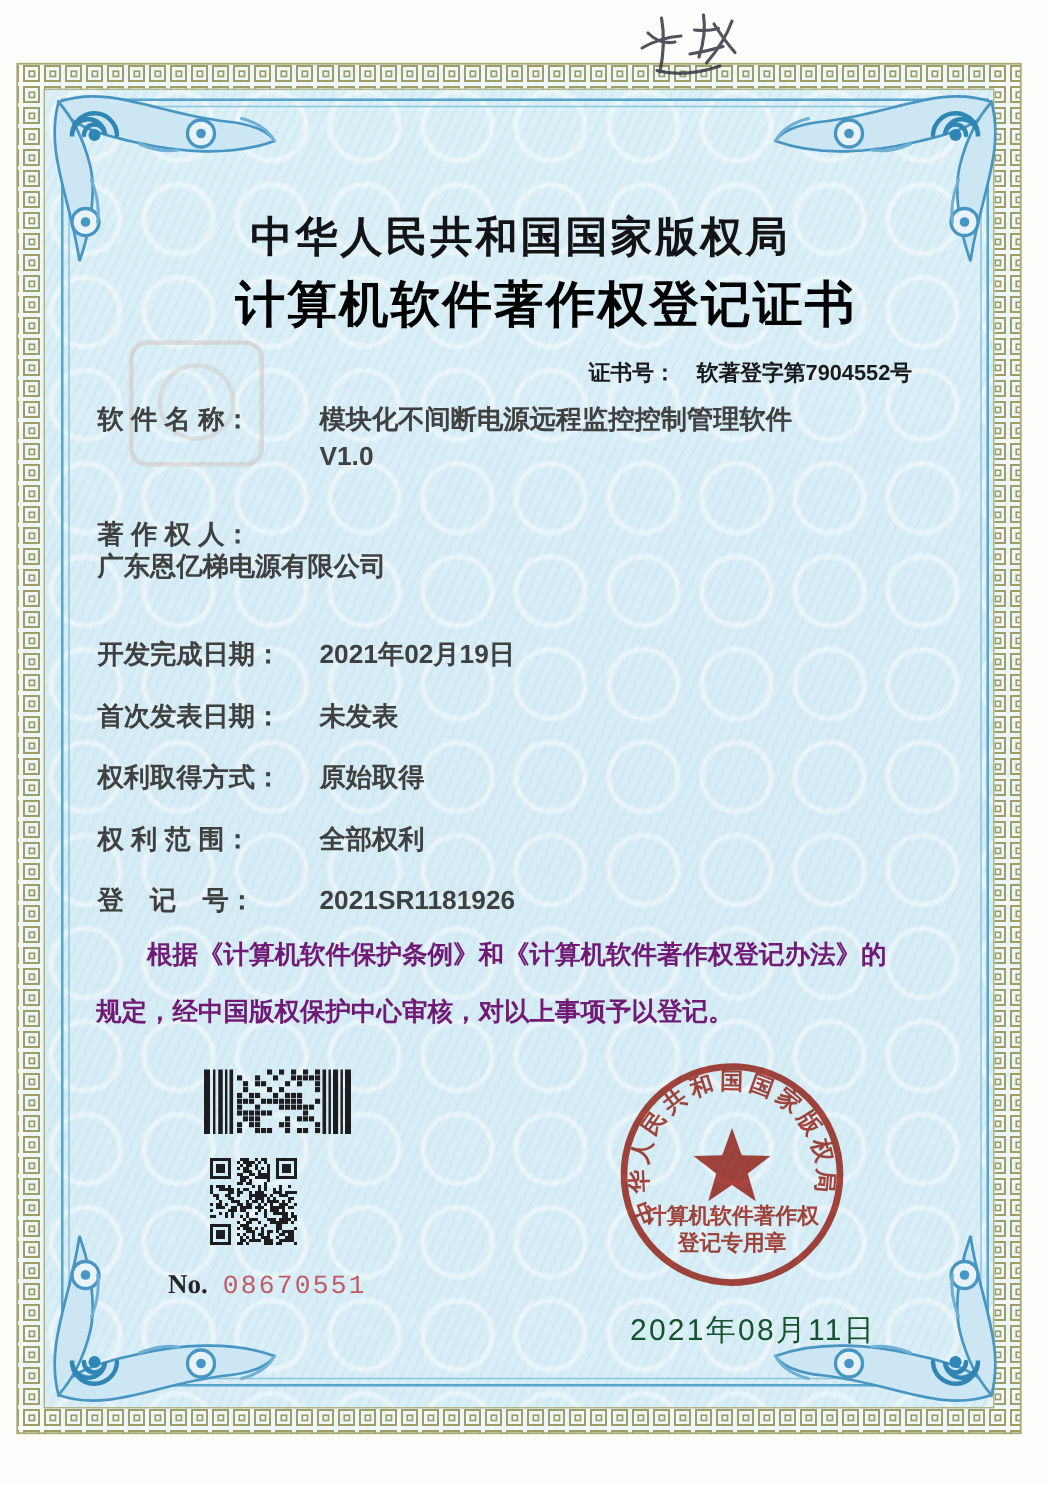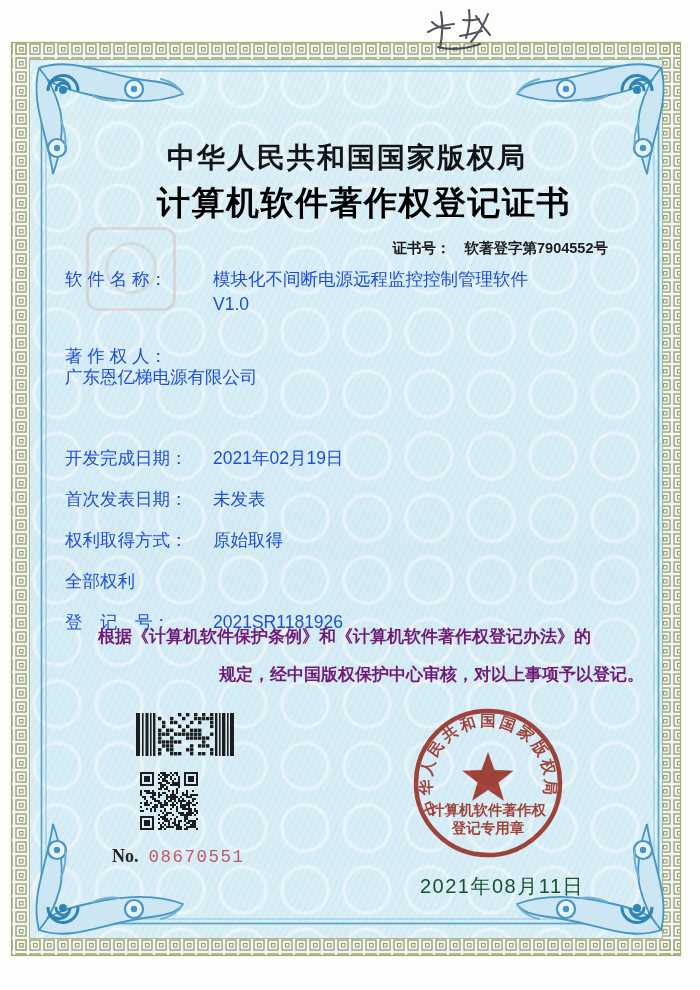--- a/index.html
+++ b/index.html
@@ -25,30 +25,30 @@
   }
   .ghost-stamp::after{
     content:"";position:absolute;left:16px;top:12px;width:46px;height:46px;border-radius:50%;
     border:3px solid rgba(210,185,178,.35);
   }
   .authority{left:0;top:139px;width:694px;text-align:center;font-size:28px;font-weight:bold;
     letter-spacing:2px;color:#141416;}
   .cert-title{left:17px;top:181px;width:694px;text-align:center;font-size:33px;font-weight:bold;
     letter-spacing:1.5px;color:#000000;}
   .certno{top:239px;right:92px;font-size:14.5px;font-weight:bold;color:#1a1a1c;display:flex;gap:14px;}
-  .field-row{display:flex;align-items:flex-start;font-size:17.5px;font-weight:normal;color:#1d4ed8;line-height:21px;}
+  .field-row{display:flex;align-items:flex-start;font-size:17.5px;font-weight:bold;color:#404040;line-height:21px;}
   .field-label{width:148px;flex-shrink:0;white-space:pre;}
   .row-name{left:65px;top:269px;width:580px;}
   .row-name .vwrap{width:420px;}
   .row-name .version{margin-top:4px;}
   .row-owner{left:65px;top:346px;width:580px;flex-direction:column;}
-  .rows-mid{left:65px;top:426px;display:flex;flex-direction:column;gap:20px;margin-top:22px;}
+  .rows-mid{left:65px;top:426px;display:flex;flex-direction:column;gap:20px;}
   .statement{left:64px;top:626px;width:580px;font-size:17px;font-weight:bold;line-height:22px;color:#701a75;}
   .statement .l1{text-indent:2em;}
-  .statement .l2{margin-top:16px;text-align:right;}
+  .statement .l2{margin-top:16px;}
   .barcode{left:136px;top:712px;}
   .qrcode{left:140px;top:772px;}
   .serial{left:112px;top:846px;font-size:18px;display:flex;gap:10px;align-items:baseline;}
   .serial .no-label{font-family:"Liberation Serif","DejaVu Serif",serif;font-weight:bold;color:#242426;}
   .serial .no-value{font-family:"Liberation Mono","DejaVu Sans Mono",monospace;
     color:#c05a64;letter-spacing:1.5px;font-size:17.5px;}
   .issue-date{left:420px;top:845px;font-size:20px;font-weight:normal;letter-spacing:1.5px;color:#14532d;margin-top:28px;}
   .seal-svg{left:406px;top:701px;mix-blend-mode:multiply;opacity:.93;}
   .hand-svg{left:408px;top:2px;}
 </style>
@@ -136,20 +136,21 @@
   </div>
   <div class="field-row">
     <span class="field-label">首次发表日期：</span>
     <span>未发表</span>
   </div>
   <div class="field-row">
     <span class="field-label">权利取得方式：</span>
     <span>原始取得</span>
   </div>
   <div class="field-row">
+    <span class="field-label">权 利 范 围：</span>
     <span>全部权利</span>
   </div>
   <div class="field-row">
     <span class="field-label">登　记　号：</span>
     <span>2021SR1181926</span>
   </div>
 </div>
 
 <div class="abs statement">
   <div class="l1">根据《计算机软件保护条例》和《计算机软件著作权登记办法》的</div>

